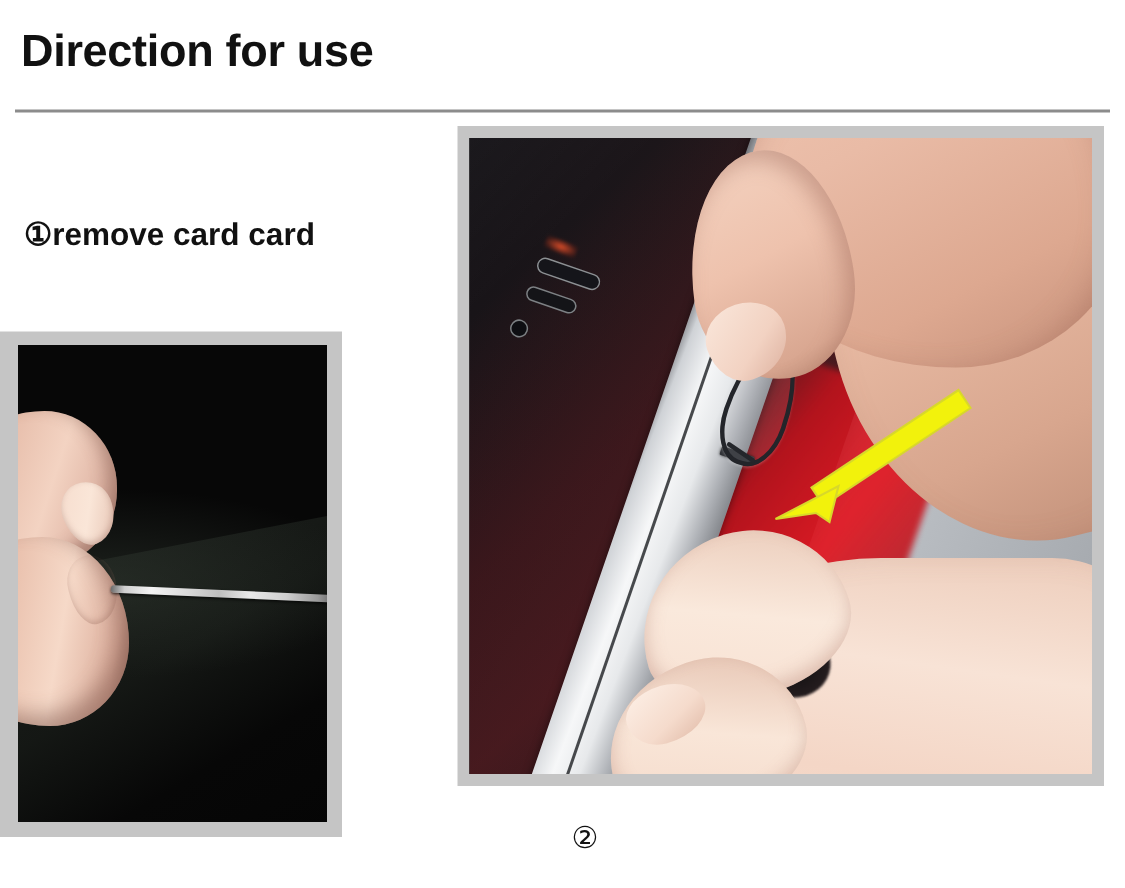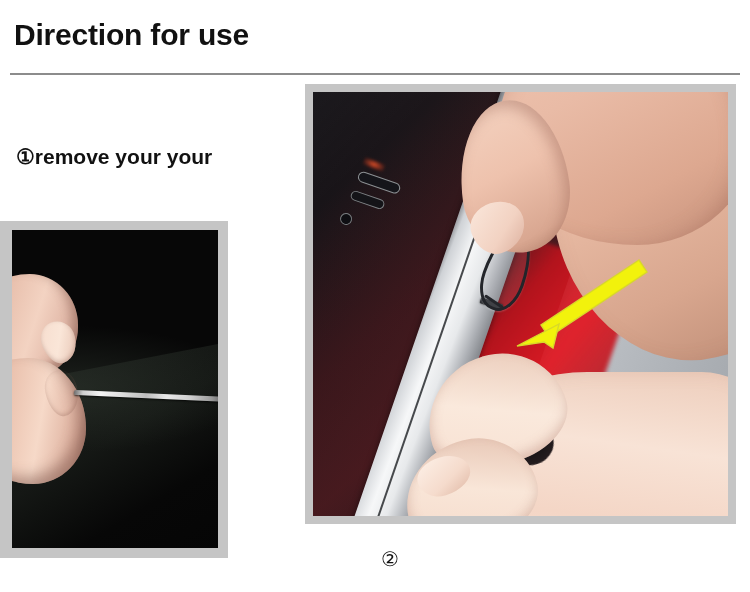--- a/index.html
+++ b/index.html
@@ -480,21 +480,21 @@
 </style>
 </head>
 <body>
 
 <div id="page">
 
   <div id="page-title">Direction for use</div>
 
   <div id="title-rule"></div>
 
-  <div id="step1-caption">①remove your your</div>
+  <div id="step1-caption">①remove card card</div>
 
   <div id="photo-left" class="photo-frame left-frame">
     <div class="photo-inner">
       <div class="sheen"></div>
       <div class="sheen2"></div>
       <div class="thumb"></div>
       <div class="thumb-nail"></div>
       <div class="finger"></div>
       <div class="finger-nail"></div>
       <div class="pin"></div>

